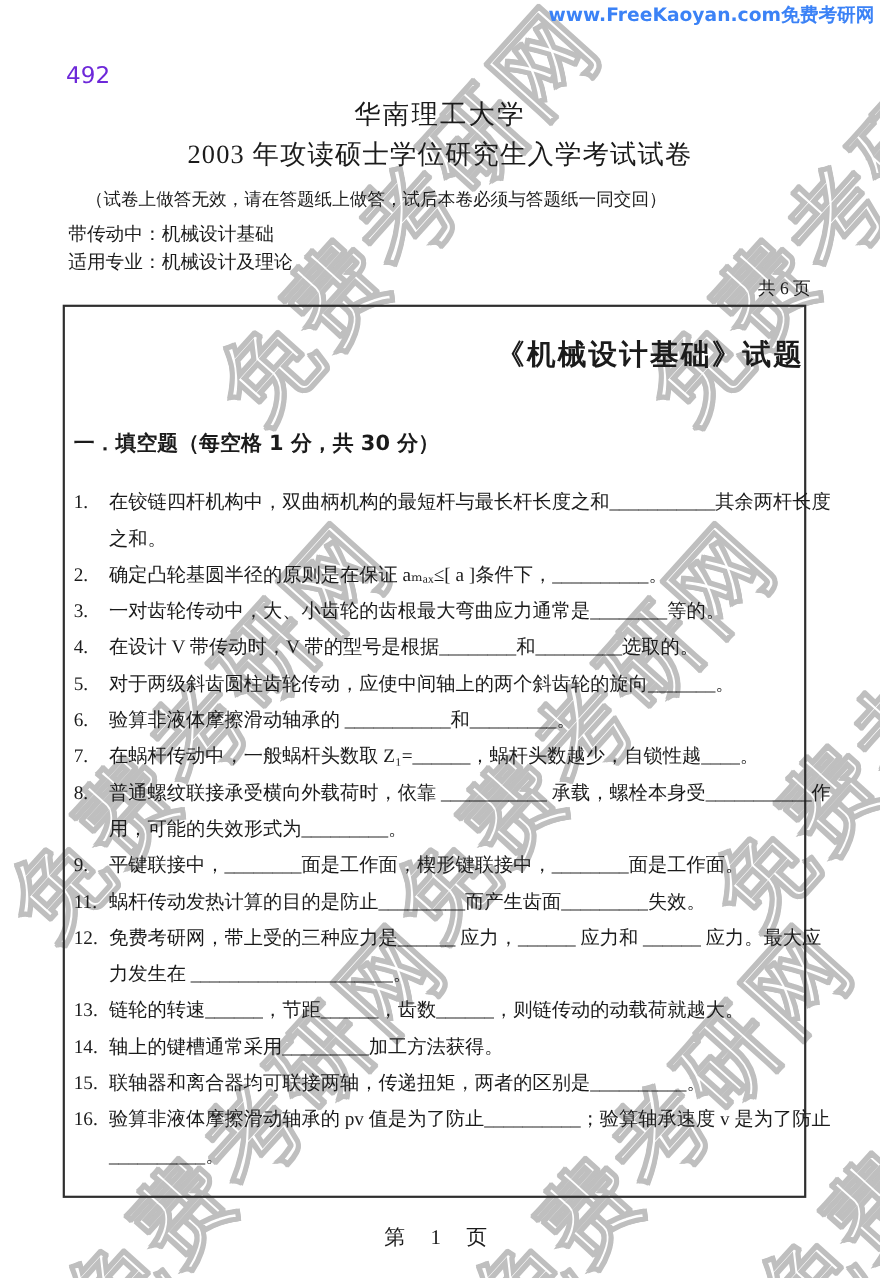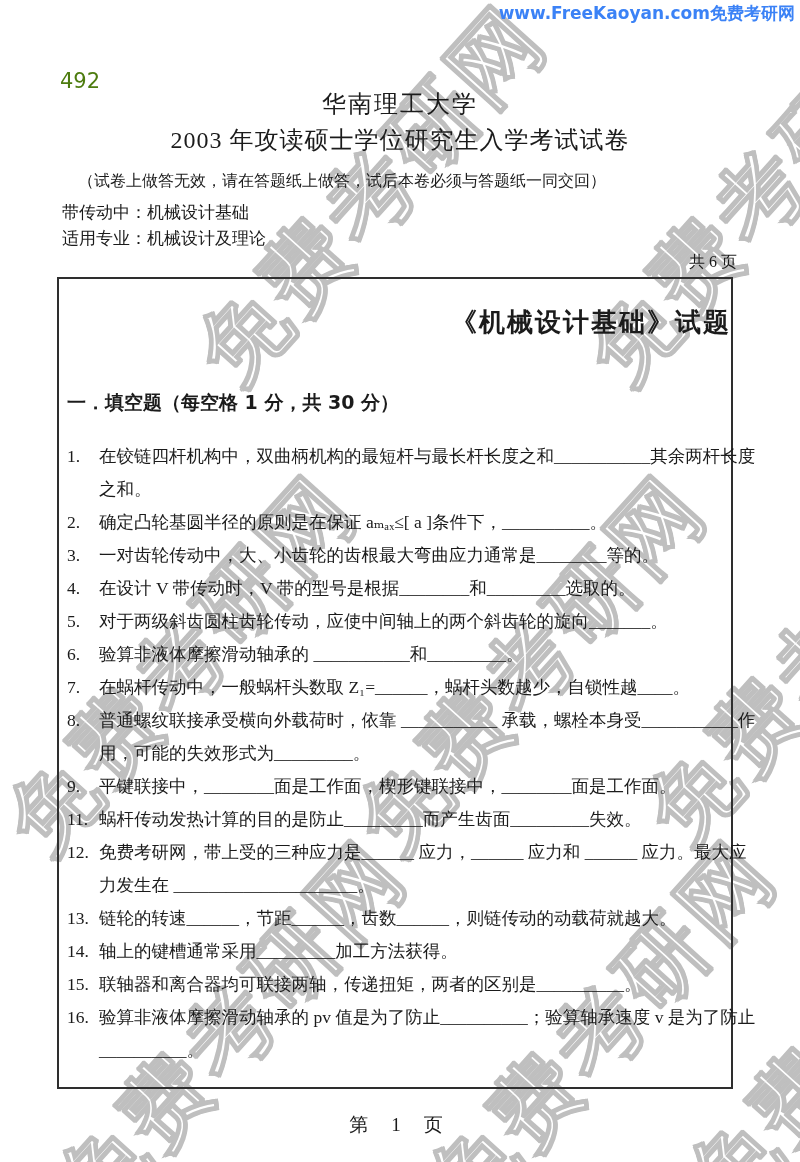--- a/index.html
+++ b/index.html
@@ -10,22 +10,22 @@
       letter-spacing:6px;color:#ffffff;white-space:nowrap;
       text-shadow:-1.5px 0 #b4b4b4,1.5px 0 #b4b4b4,0 -1.5px #b4b4b4,0 1.5px #b4b4b4;
       -webkit-text-stroke:1.5px #b4b4b4;transform:rotate(-48deg);transform-origin:0 0;
       z-index:0;opacity:.85;pointer-events:none;}
   .w1{left:170px;top:330px;} .w2{left:560px;top:330px;}
   .w3{left:-20px;top:800px;} .w4{left:330px;top:800px;} .w5{left:620px;top:790px;}
   .w6{left:30px;top:1165px;} .w7{left:400px;top:1165px;} .w8{left:660px;top:1160px;}
   .content{position:relative;z-index:1;}
   .site-header{position:absolute;top:2px;right:5px;font-family:"DejaVu Sans",sans-serif;
       font-weight:bold;font-size:17px;color:#26262e;z-index:2;}
-  .page-number{position:absolute;top:69px;left:60px;font-family:"DejaVu Sans",sans-serif;
-      font-size:21px;color:#4d7c0f;}
+  .page-number{position:absolute;top:56px;left:60px;font-family:"DejaVu Sans",sans-serif;
+      font-size:21px;color:#6d28d9;}
   .univ-title{position:absolute;top:88px;left:0;width:800px;text-align:center;
       font-size:24px;letter-spacing:2px;}
   .exam-title{position:absolute;top:124px;left:0;width:800px;text-align:center;
       font-size:24px;letter-spacing:1px;}
   .note-line{position:absolute;top:171px;left:0;width:684px;text-align:center;font-size:16px;}
   .subject-line{position:absolute;top:201px;left:62px;font-size:17px;}
   .major-line{position:absolute;top:227px;left:62px;font-size:17px;}
   .total-pages{position:absolute;top:252px;left:57px;width:680px;text-align:right;font-size:16px;}
   .exam-box{position:absolute;left:57px;top:277px;width:676px;height:812px;
       border:2px solid #2e2e2e;box-sizing:border-box;overflow:visible;}

